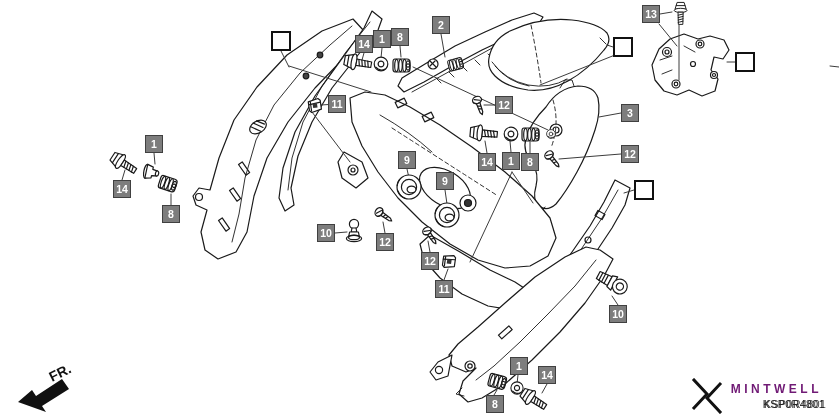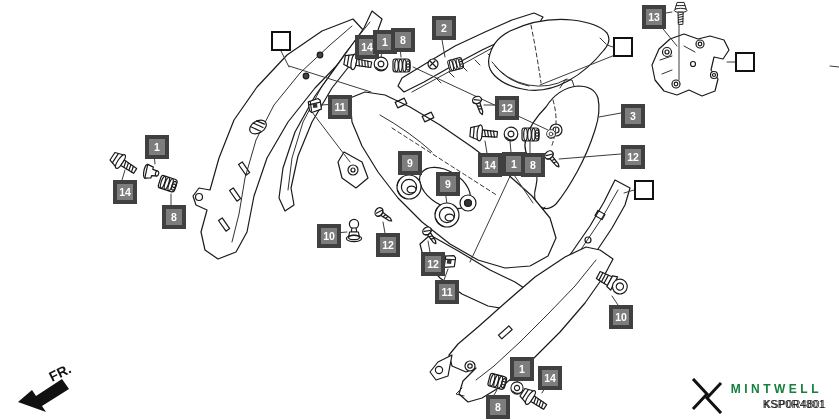--- a/index.html
+++ b/index.html
@@ -3,32 +3,32 @@
 <meta charset="utf-8">
 <style>
   html,body{margin:0;padding:0;}
   body{
     width:839px;height:420px;position:relative;overflow:hidden;
     background:#ffffff;font-family:"Liberation Sans",sans-serif;
   }
   #art{position:absolute;left:0;top:0;z-index:1;}
   .co{
     position:absolute;z-index:3;width:16px;height:16px;line-height:16px;
-    background:#7d7d7d;border:4px solid #404040;color:#fff;
+    background:#7d7d7d;border:1px solid #404040;color:#fff;
     font-size:10.5px;font-weight:700;text-align:center;
     box-sizing:content-box;cursor:pointer;
   }
   .refbox{
     position:absolute;z-index:3;width:16px;height:16px;
     background:#ffffff;border:2px solid #111;box-sizing:content-box;
   }
   .footer{position:absolute;z-index:3;right:14px;bottom:6px;display:flex;align-items:center;gap:8px;}
   .brandcol{display:flex;flex-direction:column;align-items:flex-start;}
   .brand{
-    font-size:12px;font-weight:700;letter-spacing:3.5px;color:#15803d;
+    font-size:12px;font-weight:700;letter-spacing:3.5px;color:#701a75;
   }
   .code{
     font-size:10.5px;color:#222;letter-spacing:0.5px;margin-top:2px;margin-left:32px;
     text-shadow:1.4px 0 0 rgba(34,34,34,0.85);
   }
 </style>
 </head>
 <body>
 
 <svg id="art" width="839" height="420" viewBox="0 0 839 420" stroke="#1a1a1a" stroke-width="1.2" fill="none" stroke-linejoin="round" stroke-linecap="round">

